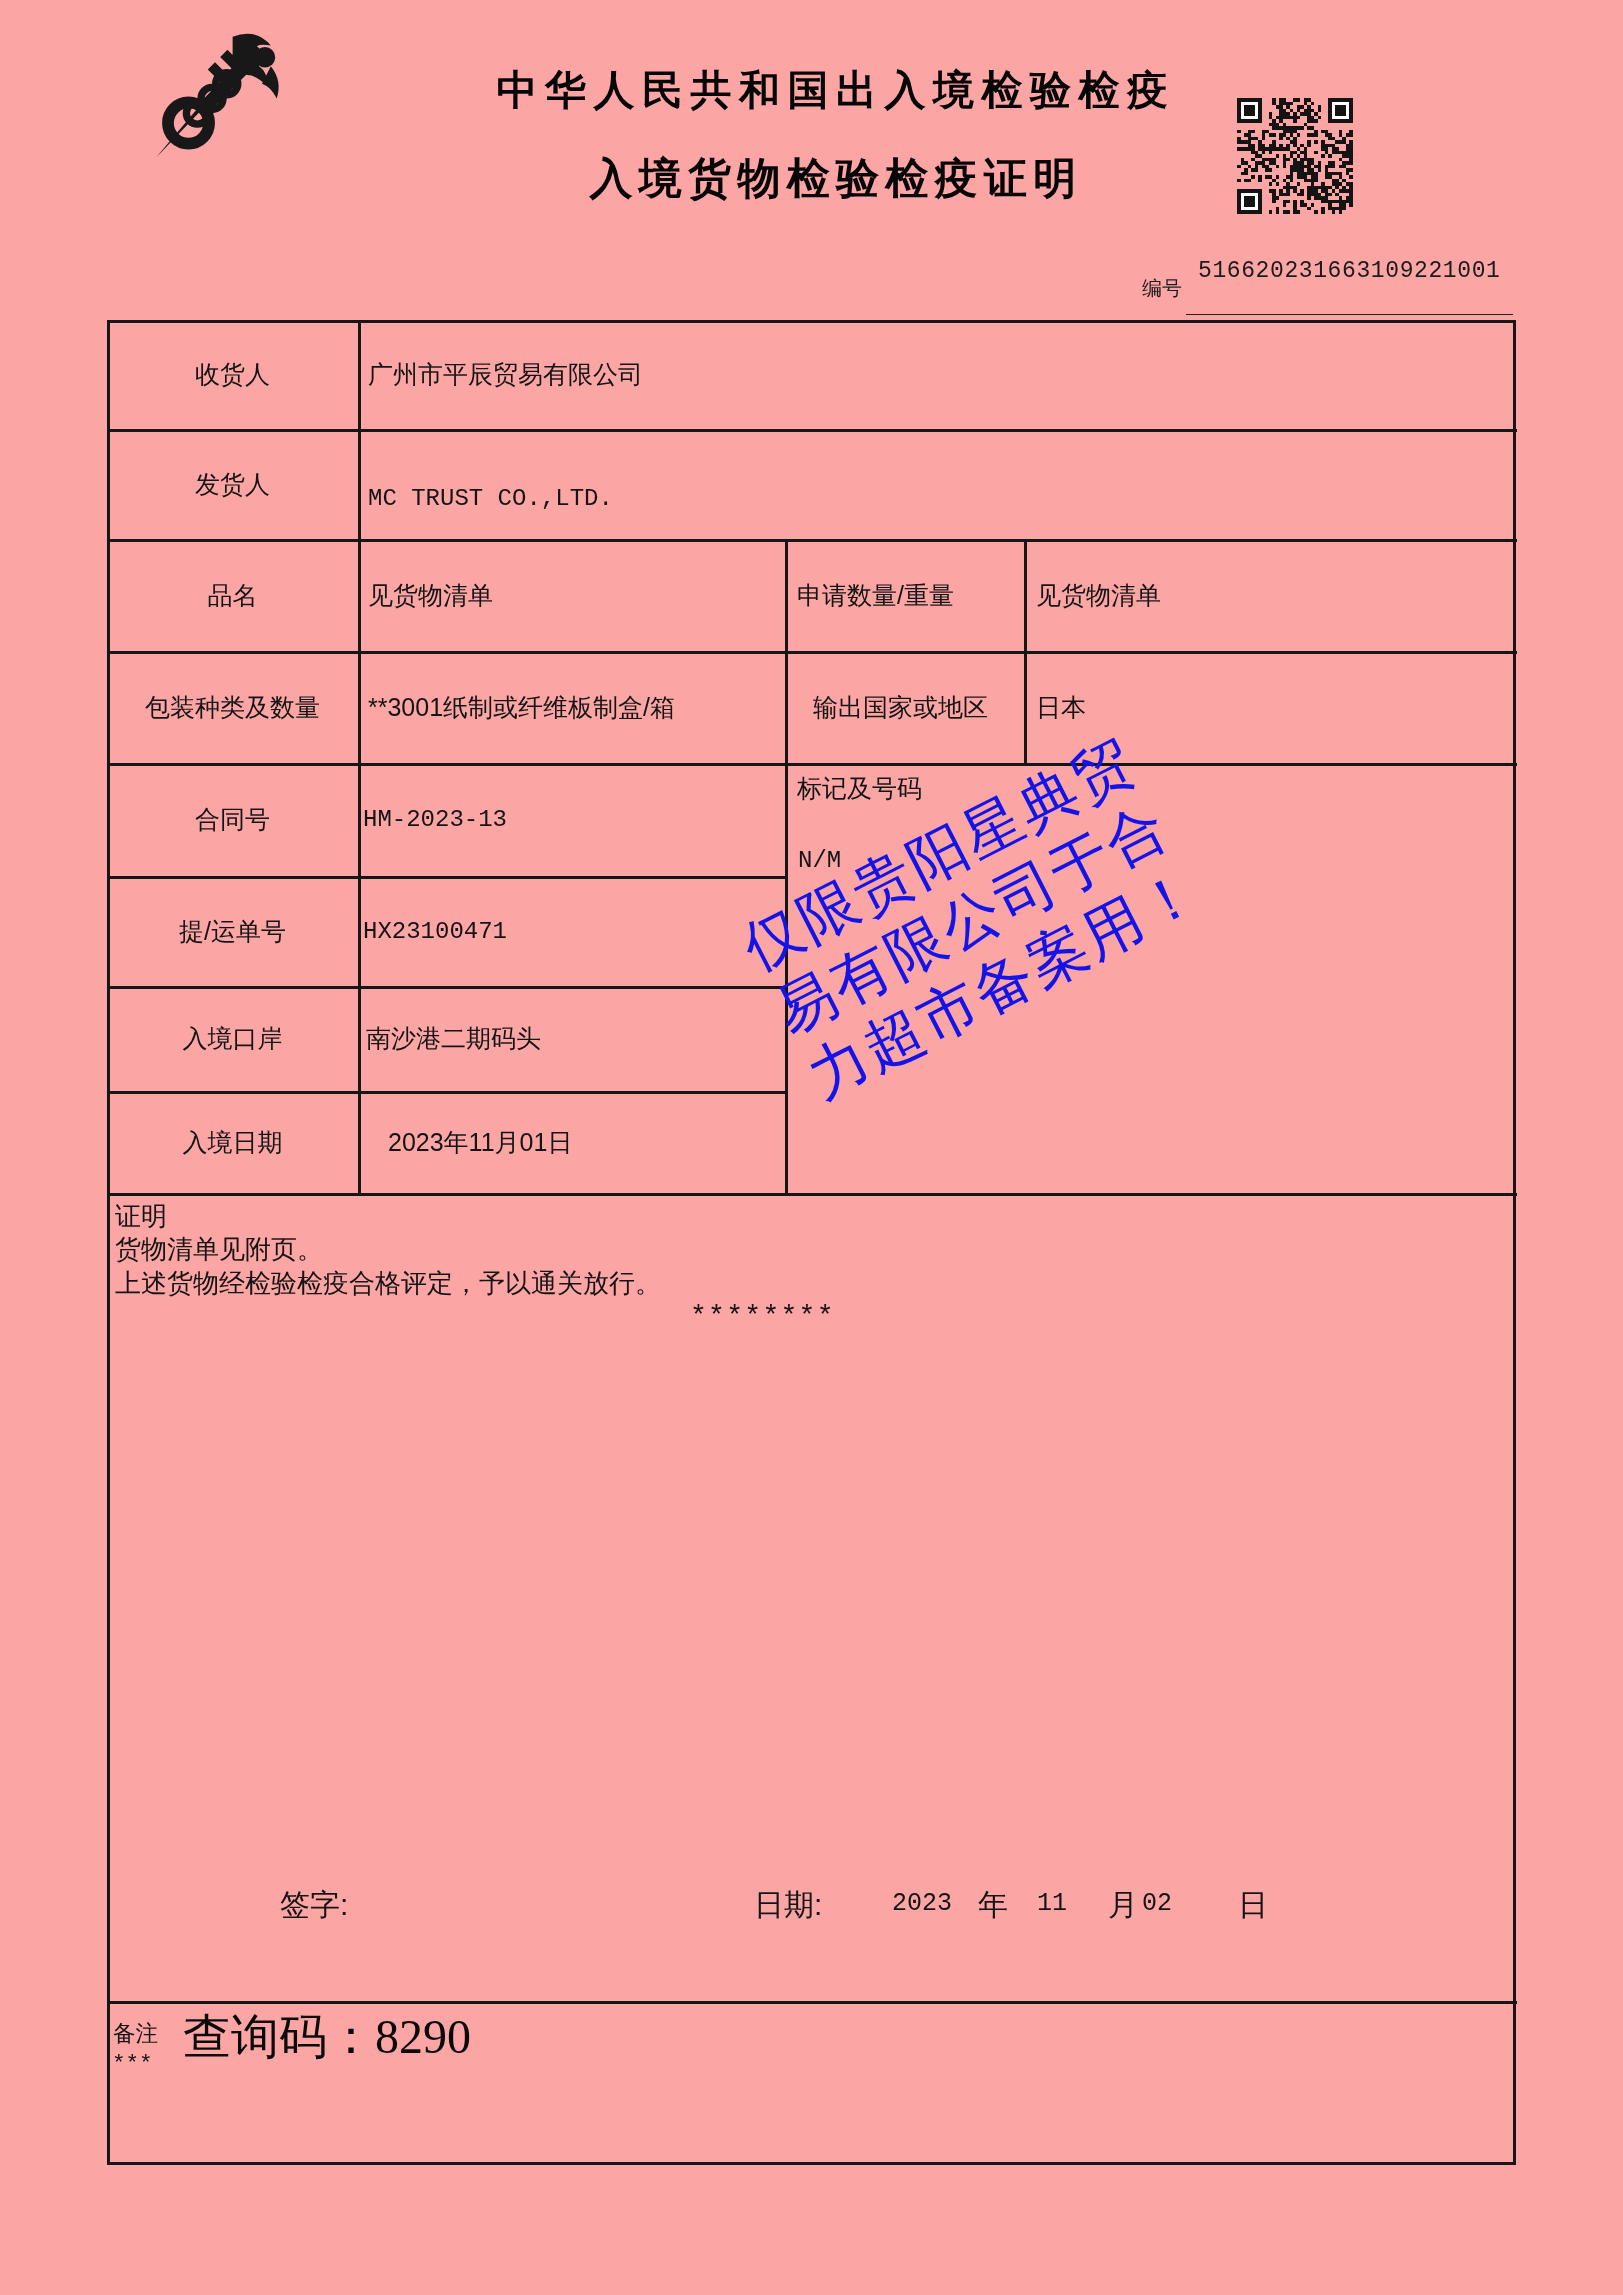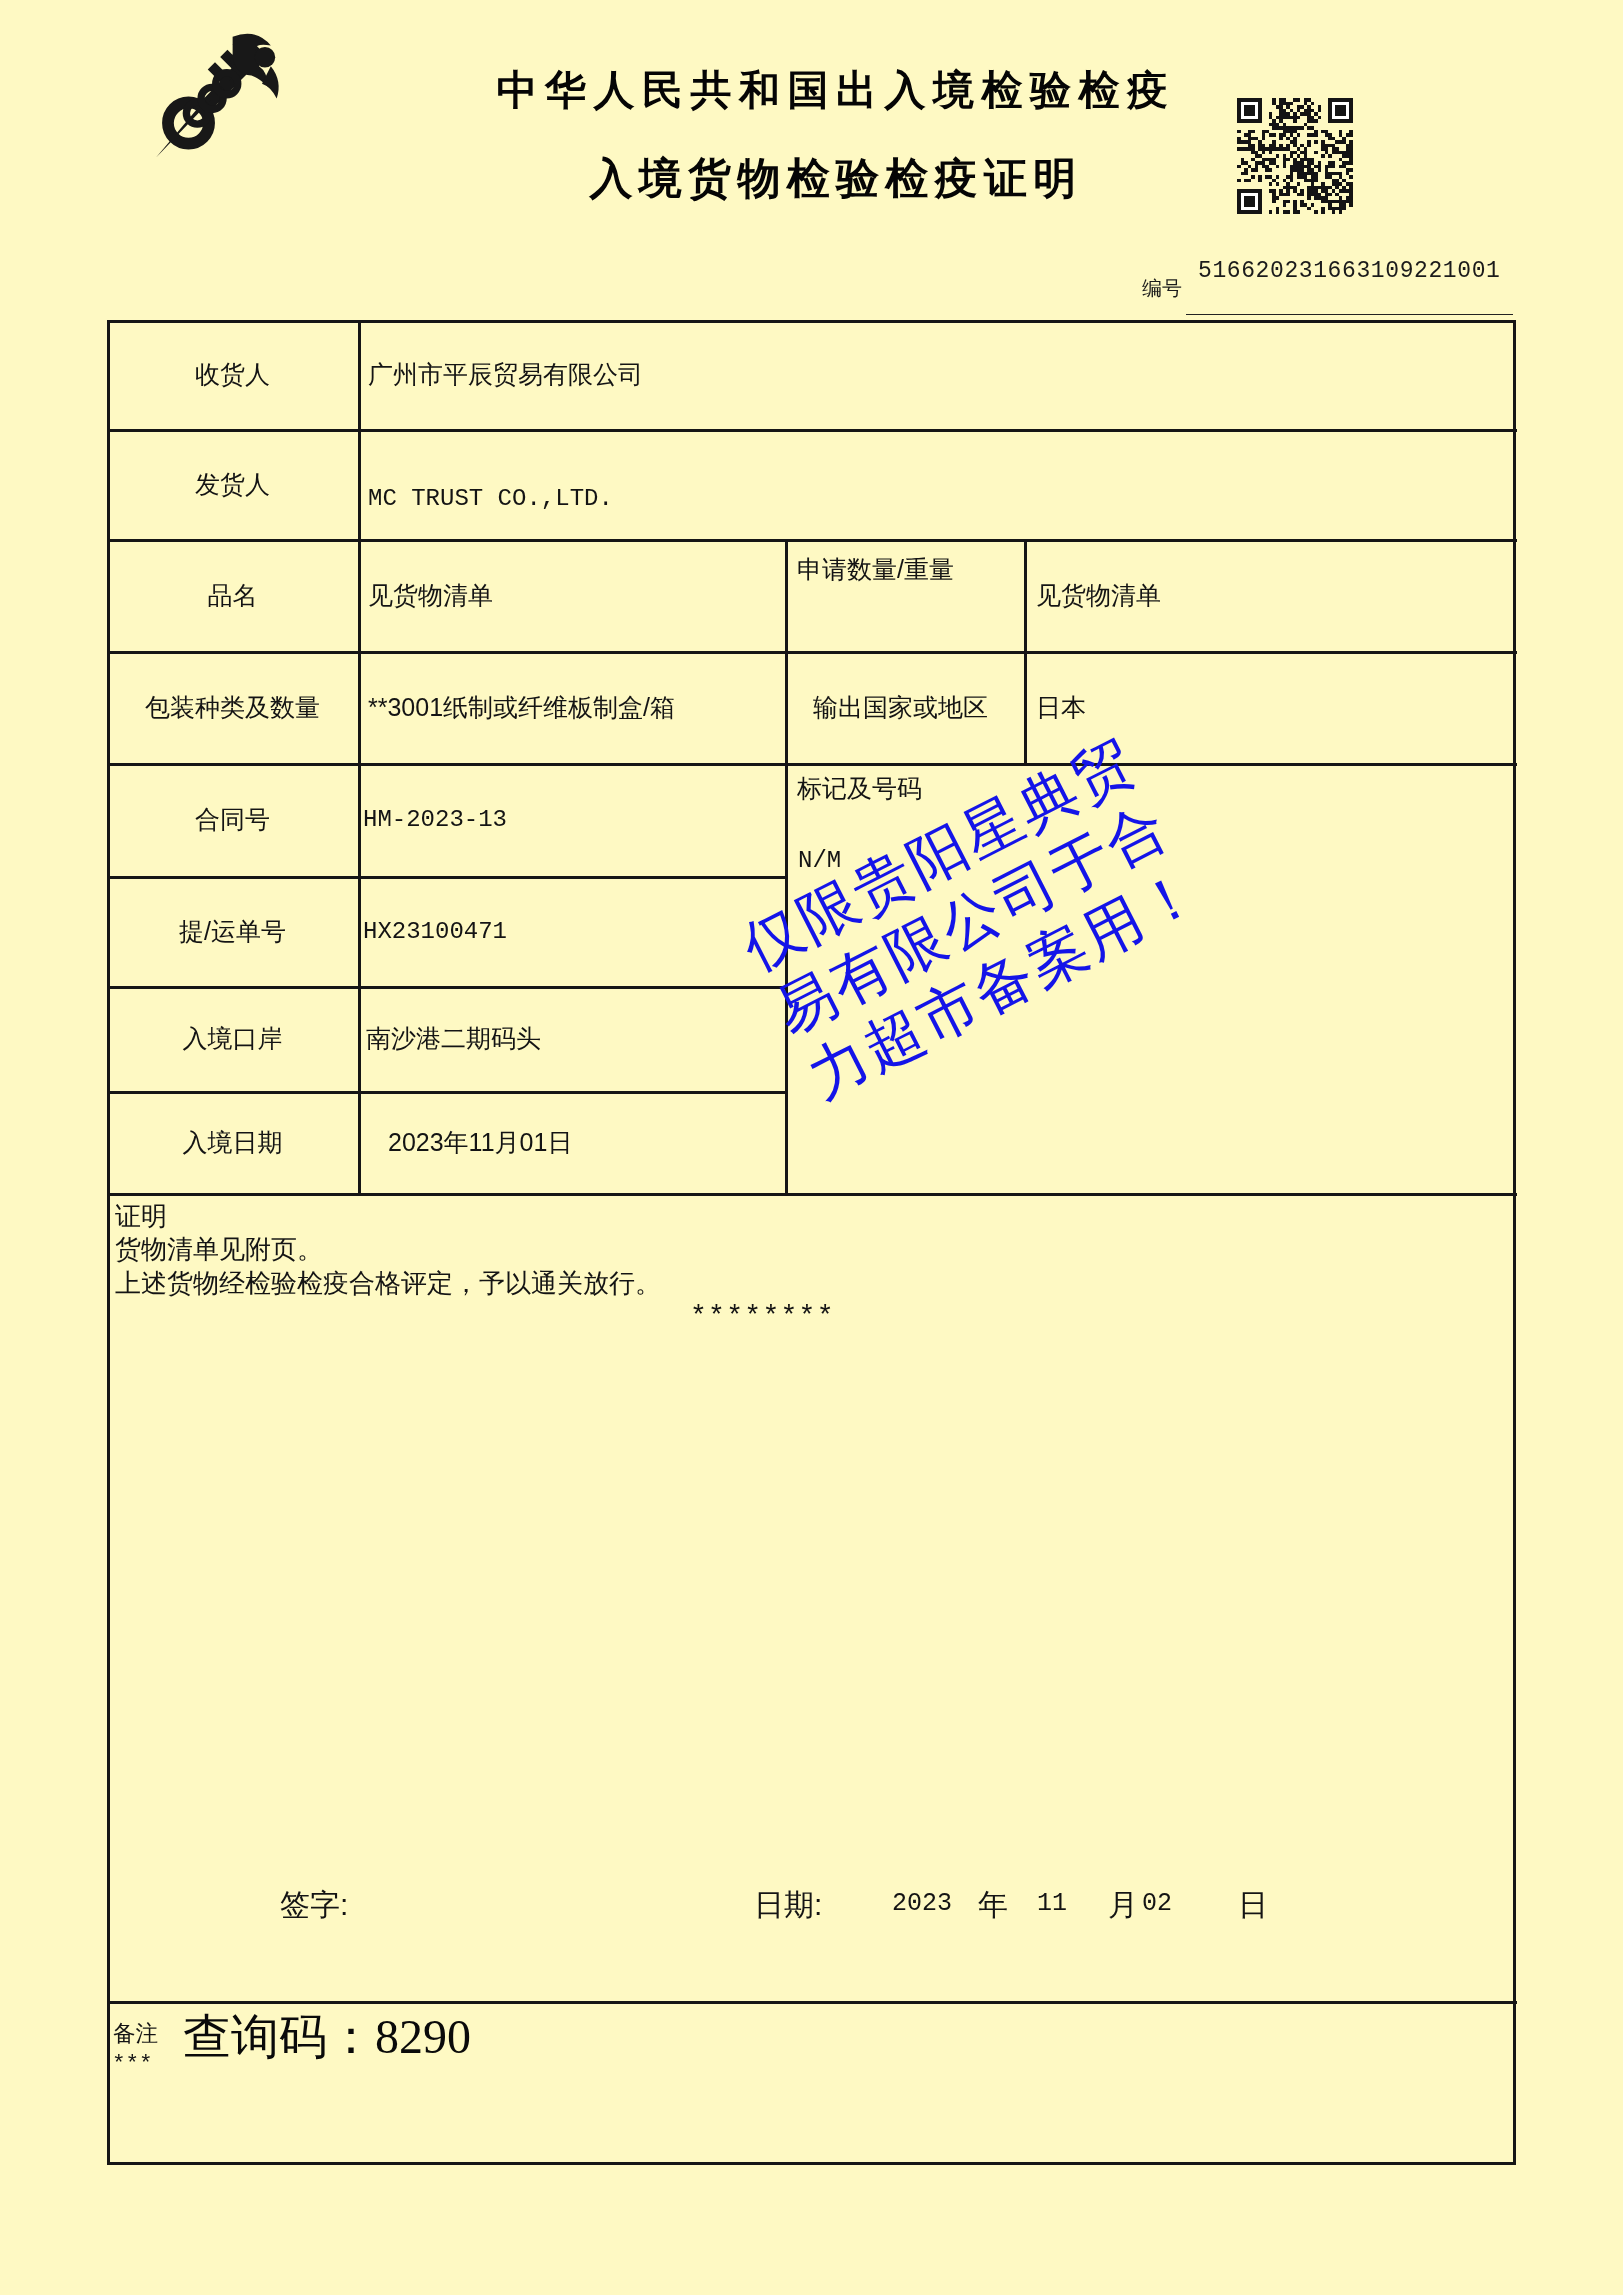--- a/index.html
+++ b/index.html
@@ -1,20 +1,20 @@
 <!DOCTYPE html>
 <html style="font-size:10px"><head>
 <meta charset="utf-8">
 <style>
   html,body{margin:0;padding:0;background:#ffffff;}
   .page{
     position:relative;
     width:1624px;
     height:2295px;
-    background:#fef9c3;
+    background:#fca5a5;
     font-family:"Liberation Sans","DejaVu Sans",sans-serif;
     color:#111111;
     overflow:hidden;
   }
   .abs{position:absolute;}
   .title{
     font-weight:bold;
     color:#050505;
     text-align:center;
     white-space:nowrap;
@@ -539,21 +539,21 @@
   <div class="abs cell center" style="left:107px;top:651px;width:251px;height:112px;">包装种类及数量</div>
   <div class="abs cell center" style="left:107px;top:763px;width:251px;height:112px;">合同号</div>
   <div class="abs cell center" style="left:107px;top:876px;width:251px;height:110px;">提/运单号</div>
   <div class="abs cell center" style="left:107px;top:986px;width:251px;height:105px;">入境口岸</div>
   <div class="abs cell center" style="left:107px;top:1091px;width:251px;height:102px;">入境日期</div>
 
   <div class="abs cell" style="left:368px;top:320px;width:1131px;height:109px;">广州市平辰贸易有限公司</div>
   <div class="abs cell mono" style="left:368px;top:429px;width:1131px;height:110px;padding-top:29px;box-sizing:border-box;">MC TRUST CO.,LTD.</div>
 
   <div class="abs cell" style="left:368px;top:539px;width:408px;height:112px;">见货物清单</div>
-  <div class="abs cell" style="left:797px;top:513px;width:226px;height:112px;text-align:right;">申请数量/重量</div>
+  <div class="abs cell" style="left:797px;top:539px;width:226px;height:112px;text-align:right;">申请数量/重量</div>
   <div class="abs cell" style="left:1036px;top:539px;width:465px;height:112px;">见货物清单</div>
 
   <div class="abs cell" style="left:368px;top:651px;width:408px;height:112px;">**3001纸制或纤维板制盒/箱</div>
   <div class="abs cell" style="left:797px;top:651px;width:226px;height:112px;margin-left:16px;">输出国家或地区</div>
   <div class="abs cell" style="left:1036px;top:651px;width:465px;height:112px;">日本</div>
 
   <div class="abs cell mono" style="left:363px;top:763px;width:415px;height:112px;">HM-2023-13</div>
   <div class="abs cell mono" style="left:363px;top:876px;width:415px;height:110px;">HX23100471</div>
   <div class="abs cell" style="left:366px;top:986px;width:415px;height:105px;">南沙港二期码头</div>
   <div class="abs cell" style="left:388px;top:1091px;width:402px;height:102px;">2023年11月01日</div>

